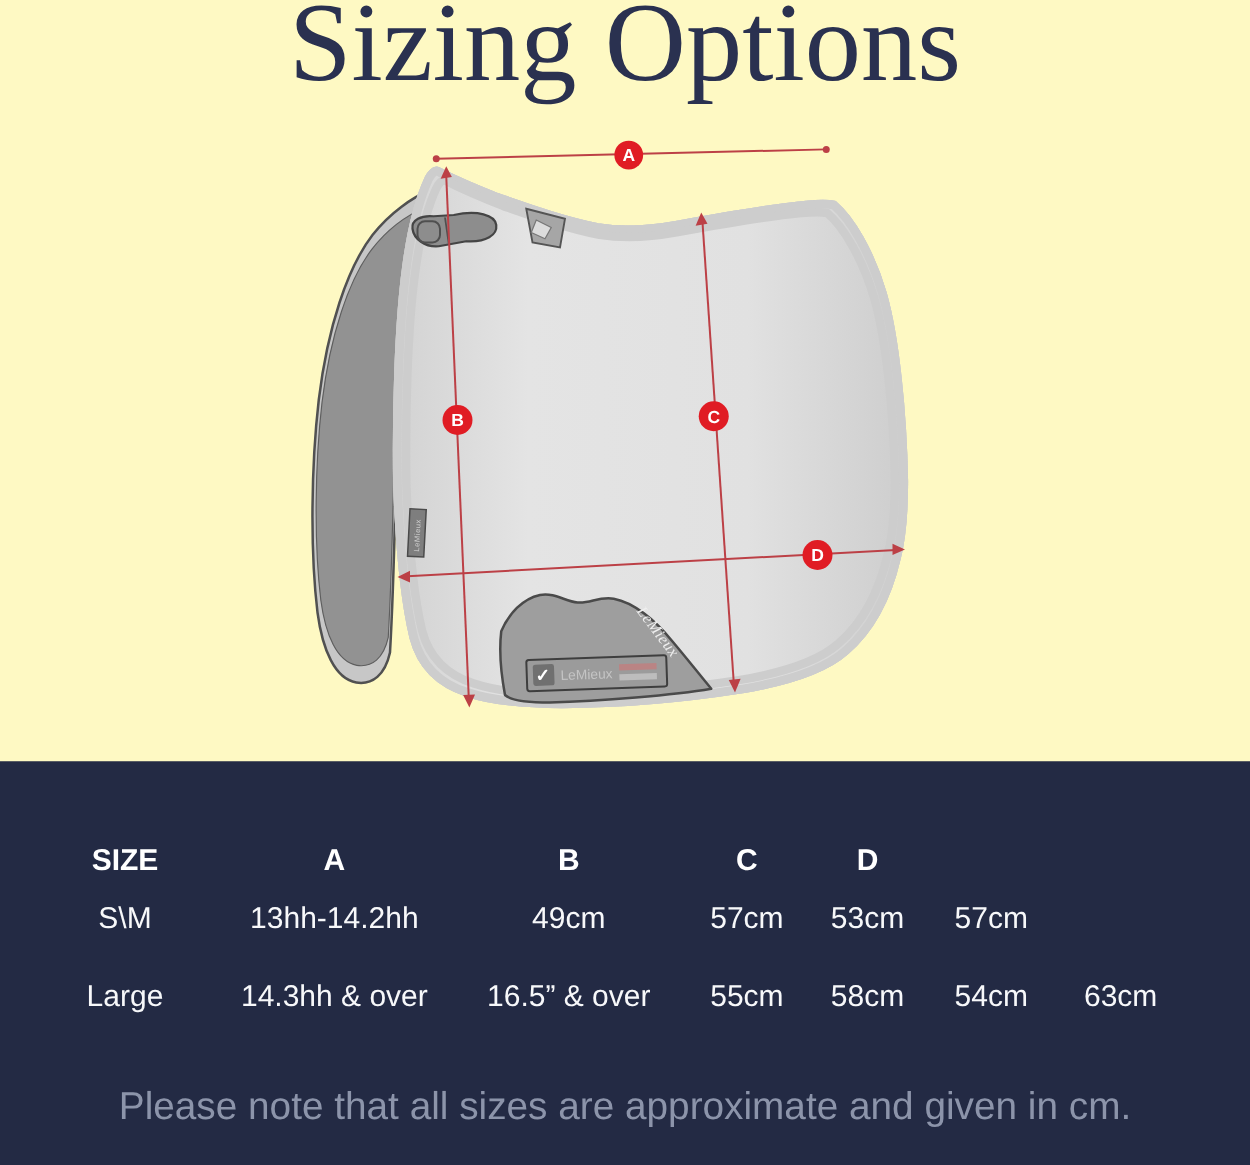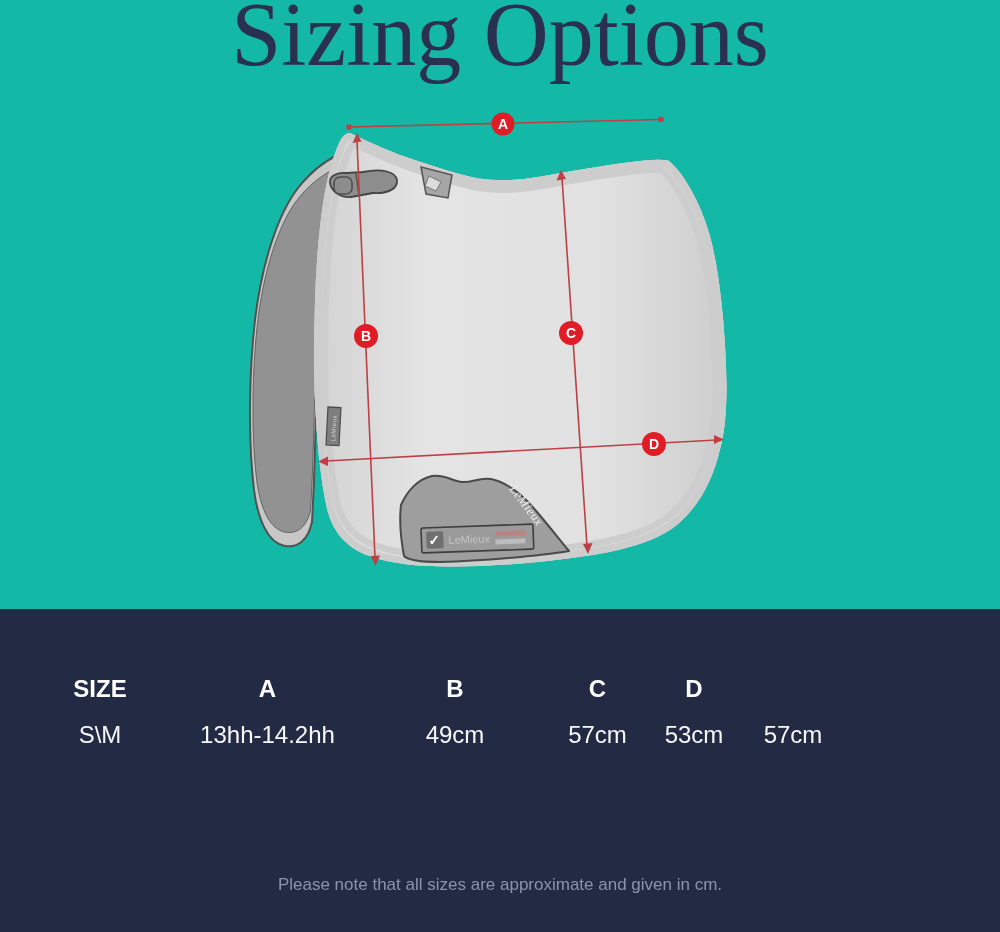--- a/index.html
+++ b/index.html
@@ -1,29 +1,29 @@
 <!DOCTYPE html>
 <html><head>
 <meta charset="utf-8">
 <style>
   html,body{margin:0;padding:0;background:#fff;}
-  .page{position:relative;width:1000px;height:932px;background:#14b8a6;overflow:hidden;
+  .page{position:relative;width:1000px;height:932px;background:#fef9c3;overflow:hidden;
         font-family:"Liberation Sans",sans-serif;}
   .title{position:absolute;top:-10px;left:0;width:1000px;text-align:center;
          font-family:"Liberation Serif",serif;font-size:90px;line-height:90px;
          color:#2a3150;white-space:nowrap;}
   .diagram{position:absolute;top:95px;left:0;width:1000px;height:500px;}
   .panel{position:absolute;left:0;top:609px;width:1000px;height:323px;background:#232a44;padding-left:13px;}
   .trow{position:absolute;left:25px;width:925px;display:grid;
         grid-template-columns:150px 185px 190px 95px 98px 100px 107px;}
   .r0{top:66px}.r1{top:112px}.r2{top:175px}
   .tcell{text-align:center;color:#f7f8fa;font-size:24px;line-height:27px;white-space:nowrap;}
   .th{font-weight:bold;color:#ffffff;}
   .note{position:absolute;top:263px;left:0;width:1000px;text-align:center;
-        color:#8c94aa;font-size:17px;line-height:26px;}
+        color:#8c94aa;font-size:31px;line-height:26px;}
   svg text{font-family:"Liberation Sans",sans-serif;}
   .brandtxt{font-family:"Liberation Serif",serif;font-style:italic;}
 </style>
 </head>
 <body>
 
 <div class="page">
 
   <div class="title">Sizing Options</div>
 
@@ -152,17 +152,26 @@
 
     <div class="trow r1">
       <div class="tcell">S\M</div>
       <div class="tcell">13hh-14.2hh</div>
       <div class="tcell">49cm</div>
       <div class="tcell">57cm</div>
       <div class="tcell">53cm</div>
       <div class="tcell">57cm</div>
     </div>
 
+    <div class="trow r2">
+      <div class="tcell">Large</div>
+      <div class="tcell">14.3hh &amp; over</div>
+      <div class="tcell">16.5” &amp; over</div>
+      <div class="tcell">55cm</div>
+      <div class="tcell">58cm</div>
+      <div class="tcell">54cm</div>
+      <div class="tcell">63cm</div>
+    </div>
 
     <div class="note">Please note that all sizes are approximate and given in cm.</div>
   </div>
 
 </div>
 
 </body></html>

